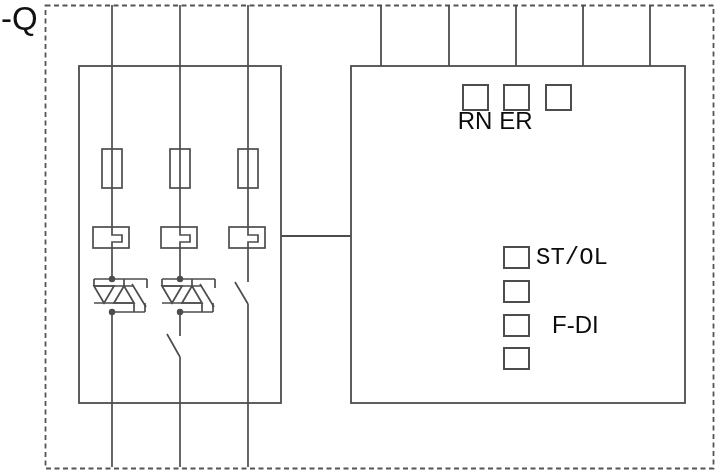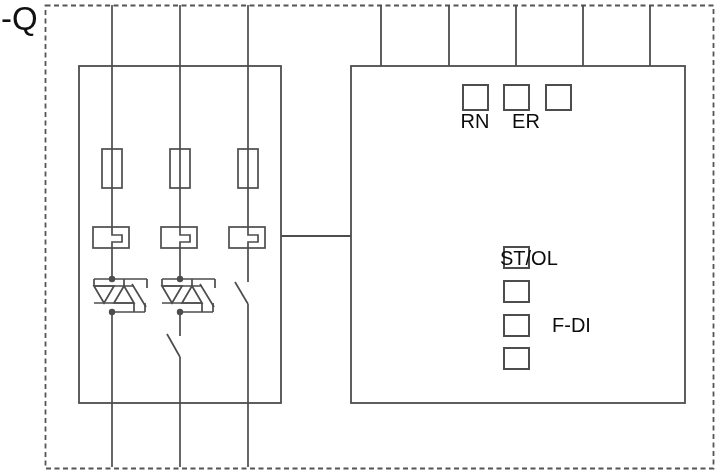--- a/index.html
+++ b/index.html
@@ -17,21 +17,21 @@
     letter-spacing:0px;
   }
   .led{
     position:absolute;width:27px;height:27px;
     border:2px solid #4d4d4d;background:#ffffff;
     box-sizing:border-box;
   }
   .led.small{height:23px;}
   .led-label{
     position:absolute;
-    font-size:20px;line-height:26px;color:#0c0c0c;
+    font-size:24px;line-height:26px;color:#0c0c0c;
     white-space:nowrap;
   }
   .led-label.center{width:56px;text-align:center;}
 </style>
 </head>
 <body>
 
 <div class="stage">
 
   <svg class="schematic-svg" width="720" height="475" viewBox="0 0 720 475">
@@ -105,23 +105,23 @@
     </g>
   </svg>
 
   <div class="device-label">-Q</div>
 
   <div class="led" style="left:462px;top:84px;"></div>
   <div class="led" style="left:503px;top:84px;"></div>
   <div class="led" style="left:545px;top:84px;"></div>
 
   <div class="led-label center" style="left:447px;top:108px;">RN</div>
-  <div class="led-label center" style="left:488px;top:108px;padding-left:10px;">ER</div>
+  <div class="led-label center" style="left:488px;top:108px;">ER</div>
 
   <div class="led small" style="left:503px;top:246px;"></div>
   <div class="led small" style="left:503px;top:280px;"></div>
   <div class="led small" style="left:503px;top:314px;"></div>
   <div class="led small" style="left:503px;top:347px;"></div>
 
-  <div class="led-label" style="left:500px;top:245px;">ST/OL</div>
+  <div class="led-label" style="left:536px;top:245px;font-family:Liberation Mono, monospace;">ST/OL</div>
   <div class="led-label" style="left:532px;top:312px;margin-left:20px;">F-DI</div>
 
 </div>
 
 </body></html>

